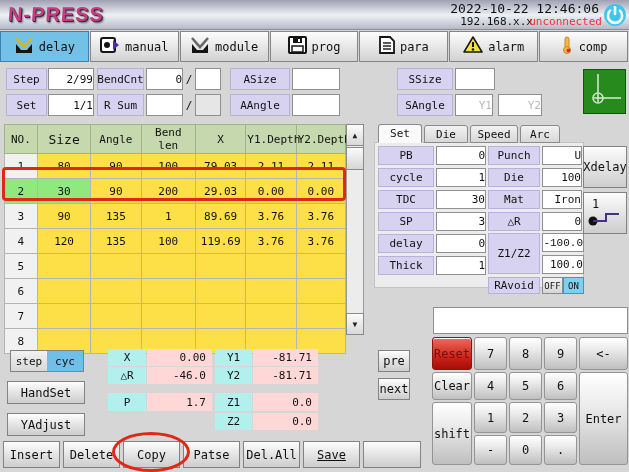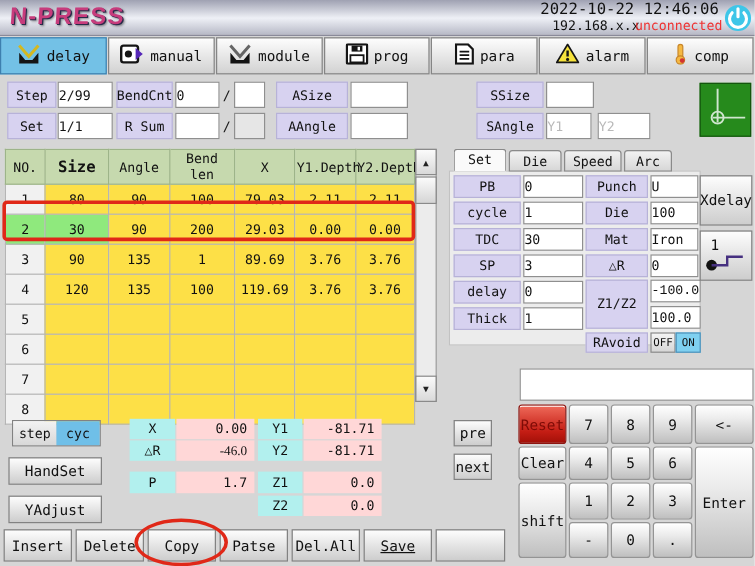--- a/index.html
+++ b/index.html
@@ -18,31 +18,31 @@
   .conn{right:27px;top:15px;font-size:11px;color:#e33;}
   .power{right:2px;top:3px;width:24px;height:24px;}
   
   .tabbar{left:0;top:31px;width:629px;height:31px;display:flex;}
   .tab{flex:1;display:flex;align-items:center;justify-content:center;gap:5px;
     border:1px solid #858585;background:linear-gradient(180deg,#fdfdfd,#e3e3e3 60%,#d2d2d2);
     font-size:12px;margin-right:1px;}
   .tab.active{background:#73c1e6;border:1px solid #3d7fae;}
   
   .lbl{background:#d7d2f0;border:1px solid #b7b2d8;display:flex;align-items:center;justify-content:center;}
-  .inp{background:#fff;border:1px solid #8f8f8f;font-family:inherit;font-size:11px;text-align:left;
+  .inp{background:#fff;border:1px solid #8f8f8f;font-family:inherit;font-size:11px;text-align:right;
        padding:0;color:#111;}
   .inp::placeholder{color:#b9b9b9;}
   .inp.dis{background:#e6e6e6;}
   .btn{background:linear-gradient(180deg,#fdfdfd,#e2e2e2 55%,#cdcdcd);border:1px solid #828282;
        display:flex;align-items:center;justify-content:center;font-size:12px;color:#111;}
   .slash{display:flex;align-items:center;justify-content:center;}
   
   table.bend{border-collapse:collapse;table-layout:fixed;background:#fff;}
   table.bend th{background:#c6d9ae;border:1px solid #9db489;font-weight:normal;font-size:11px;height:25px;}
-  table.bend th.sizecol{font-weight:bold;font-size:13px;}
+  table.bend th.sizecol{font-weight:normal;font-size:13px;}
   table.bend td{border:1px solid #b5b5b5;height:22px;text-align:center;font-size:11px;background:#fde047;}
   table.bend td.nocol{background:#f1f1f1;}
   table.bend td.hl{background:#8fe97d;}
   .sbar{background:#ececec;border:1px solid #9a9a9a;}
   .sbtn{background:linear-gradient(180deg,#fbfbfb,#d9d9d9);border:1px solid #8a8a8a;
         display:flex;align-items:center;justify-content:center;font-size:8px;color:#222;}
   .sthumb{background:linear-gradient(180deg,#fbfbfb,#d5d5d5);border:1px solid #8a8a8a;}
   
   .ptab{display:flex;align-items:center;justify-content:center;font-size:11px;
     border:1px solid #8a8a8a;border-radius:3px 3px 0 0;
@@ -320,21 +320,21 @@
     <span style="align-self:flex-start;padding-left:8px;font-size:12px;">1</span>
     <span><svg width="36" height="16" viewBox="0 0 36 16">
           <circle cx="6" cy="10" r="4.5" fill="#111"></circle>
           <path d="M6,10 H19 V3 H32" fill="none" stroke="#463080" stroke-width="2"></path>
         </svg></span>
   </div>
 
   <div class="abs cy" style="left:108px;top:349px;width:38px;height:17px;">X</div>
   <div class="abs pk" style="left:147px;top:349px;width:65px;height:17px;">0.00</div>
   <div class="abs cy" style="left:108px;top:367px;width:38px;height:17px;">△R</div>
-  <div class="abs pk" style="left:147px;top:367px;width:65px;height:17px;font-family:Liberation Serif, serif;">-46.0</div>
+  <div class="abs pk" style="left:147px;top:367px;width:65px;height:17px;">-46.0</div>
   <div class="abs cy" style="left:108px;top:393px;width:38px;height:18px;">P</div>
   <div class="abs pk" style="left:147px;top:393px;width:65px;height:18px;">1.7</div>
 
   <div class="abs cy" style="left:215px;top:349px;width:37px;height:17px;">Y1</div>
   <div class="abs pk" style="left:253px;top:349px;width:65px;height:17px;">-81.71</div>
   <div class="abs cy" style="left:215px;top:367px;width:37px;height:17px;">Y2</div>
   <div class="abs pk" style="left:253px;top:367px;width:65px;height:17px;">-81.71</div>
   <div class="abs cy" style="left:215px;top:393px;width:37px;height:18px;">Z1</div>
   <div class="abs pk" style="left:253px;top:393px;width:65px;height:18px;">0.0</div>
   <div class="abs cy" style="left:215px;top:413px;width:37px;height:17px;">Z2</div>

